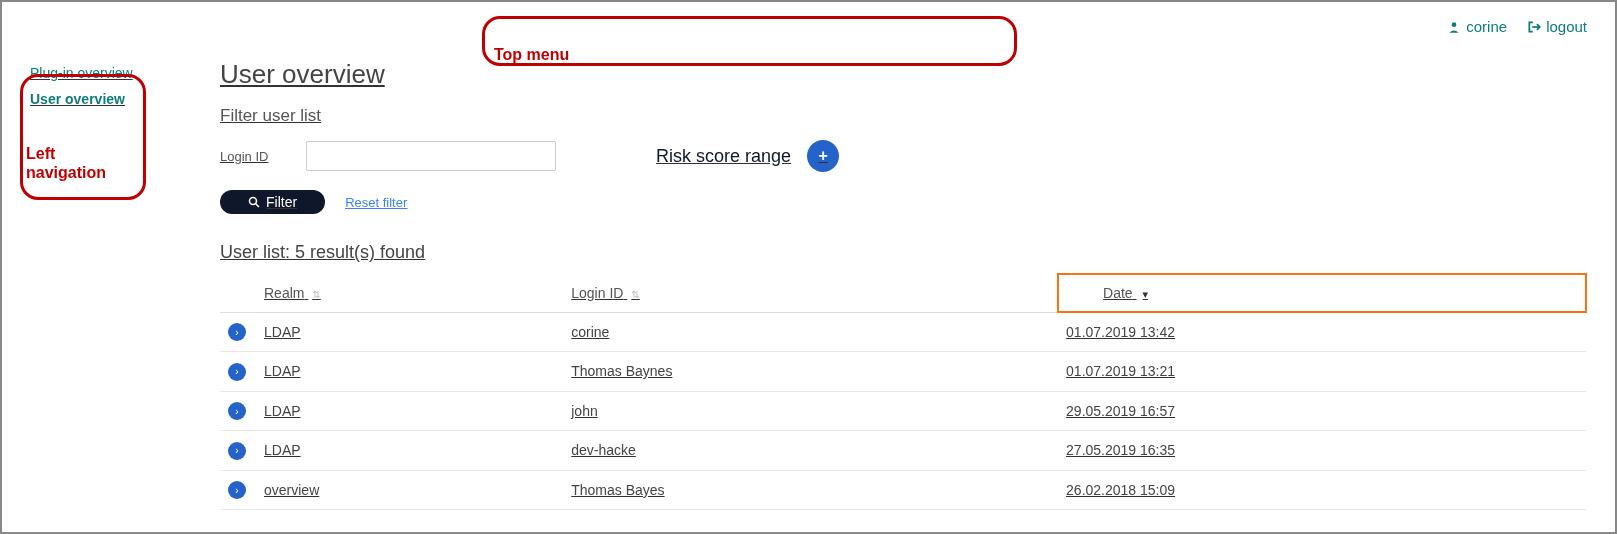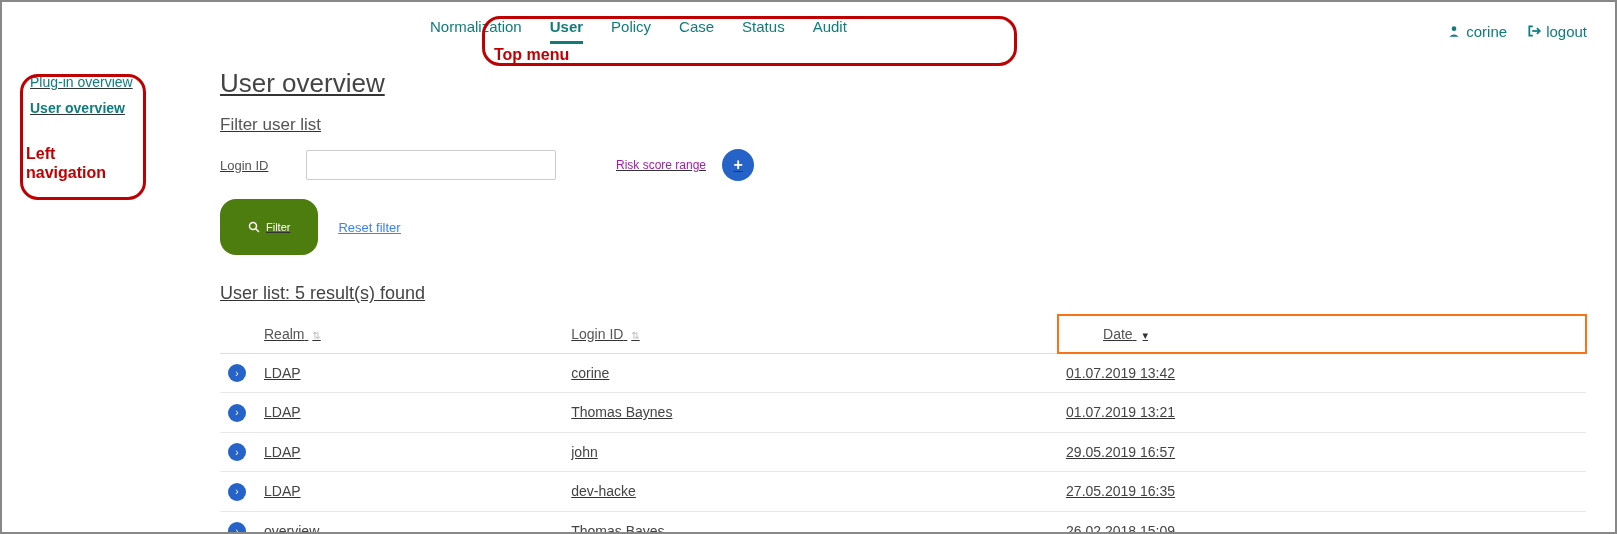--- a/index.html
+++ b/index.html
@@ -21,25 +21,25 @@
   .left-nav { width: 130px; flex-shrink: 0; padding-top: 6px; }
   .left-nav a { display: block; color: #0e7c7b; text-decoration: none; font-size: 14px; margin-bottom: 10px; cursor: pointer; }
   .left-nav a.active { font-weight: 700; }
 
   .main { flex: 1; }
   .page-title { font-size: 26px; font-weight: 300; color: #444; margin-bottom: 16px; }
   .filter-title { font-size: 17px; font-weight: 300; color: #555; margin-bottom: 14px; }
   .filter-row { display: flex; align-items: center; gap: 16px; margin-bottom: 18px; }
   .filter-row label { font-size: 13px; color: #555; min-width: 70px; }
   .filter-row input[type=text] { width: 250px; height: 30px; border: 1px solid #ccc; border-radius: 2px; padding: 4px 8px; }
-  .risk-label { margin-left: 44px; font-size: 12px; color: #a21caf; }
+  .risk-label { margin-left: 84px; font-size: 18px; color: #0f172a; }
   .plus-btn { width: 32px; height: 32px; border-radius: 50%; background: #2563c9; color: #fff; display: flex; align-items: center; justify-content: center; font-size: 16px; font-weight: bold; cursor: pointer; border: none; }
 
   .filter-actions { display: flex; align-items: center; gap: 20px; margin-bottom: 28px; }
-  .filter-btn { background: #4d7c0f; color: #fff; border: none; border-radius: 16px; padding: 22px 28px; font-size: 11px; display: flex; align-items: center; gap: 6px; cursor: pointer; }
+  .filter-btn { background: #0f172a; color: #fff; border: none; border-radius: 16px; padding: 4px 28px; font-size: 14px; display: flex; align-items: center; gap: 6px; cursor: pointer; }
   .reset-link { color: #3b82f6; text-decoration: underline; font-size: 13px; cursor: pointer; }
 
   .list-title { font-size: 18px; font-weight: 300; color: #444; margin-bottom: 10px; }
   table { width: 100%; border-collapse: collapse; }
   thead th { text-align: left; font-weight: 400; font-size: 14px; color: #555; padding: 10px 8px; border-bottom: 1px solid #ddd; }
   thead th.sortable { cursor: pointer; }
   thead th.date-col { border: 2px solid #f97316; padding-left: 44px; }
   tbody td { padding: 10px 8px; border-bottom: 1px solid #e8e8e8; font-size: 14px; color: #444; }
   .expand-col { width: 36px; }
   .chevron-circle { width: 18px; height: 18px; border-radius: 50%; background: #2563c9; color: #fff; display: inline-flex; align-items: center; justify-content: center; font-size: 10px; cursor: pointer; }
@@ -51,28 +51,20 @@
   .annot-top { left: 480px; top: 14px; width: 535px; height: 50px; }
   .annot-top-label { left: 492px; top: 44px; }
   .annot-left { left: 18px; top: 72px; width: 126px; height: 126px; }
   .annot-left-label { left: 24px; top: 142px; width: 110px; line-height: 1.2; }
 </style>
 </head>
 <body>
 
 <div class="header">
 
-  <nav class="top-menu">
-    <a>Normalization</a>
-    <a class="active">User</a>
-    <a>Policy</a>
-    <a>Case</a>
-    <a>Status</a>
-    <a>Audit</a>
-  </nav>
 
   <div class="user-area">
     <a>
       <svg width="14" height="14" viewBox="0 0 24 24" fill="#0e7c7b">
           <circle cx="12" cy="8" r="4"></circle>
           <path d="M4 22 Q12 14 20 22 Z"></path>
         </svg>
       <span>corine</span>
     </a>
     <a>

